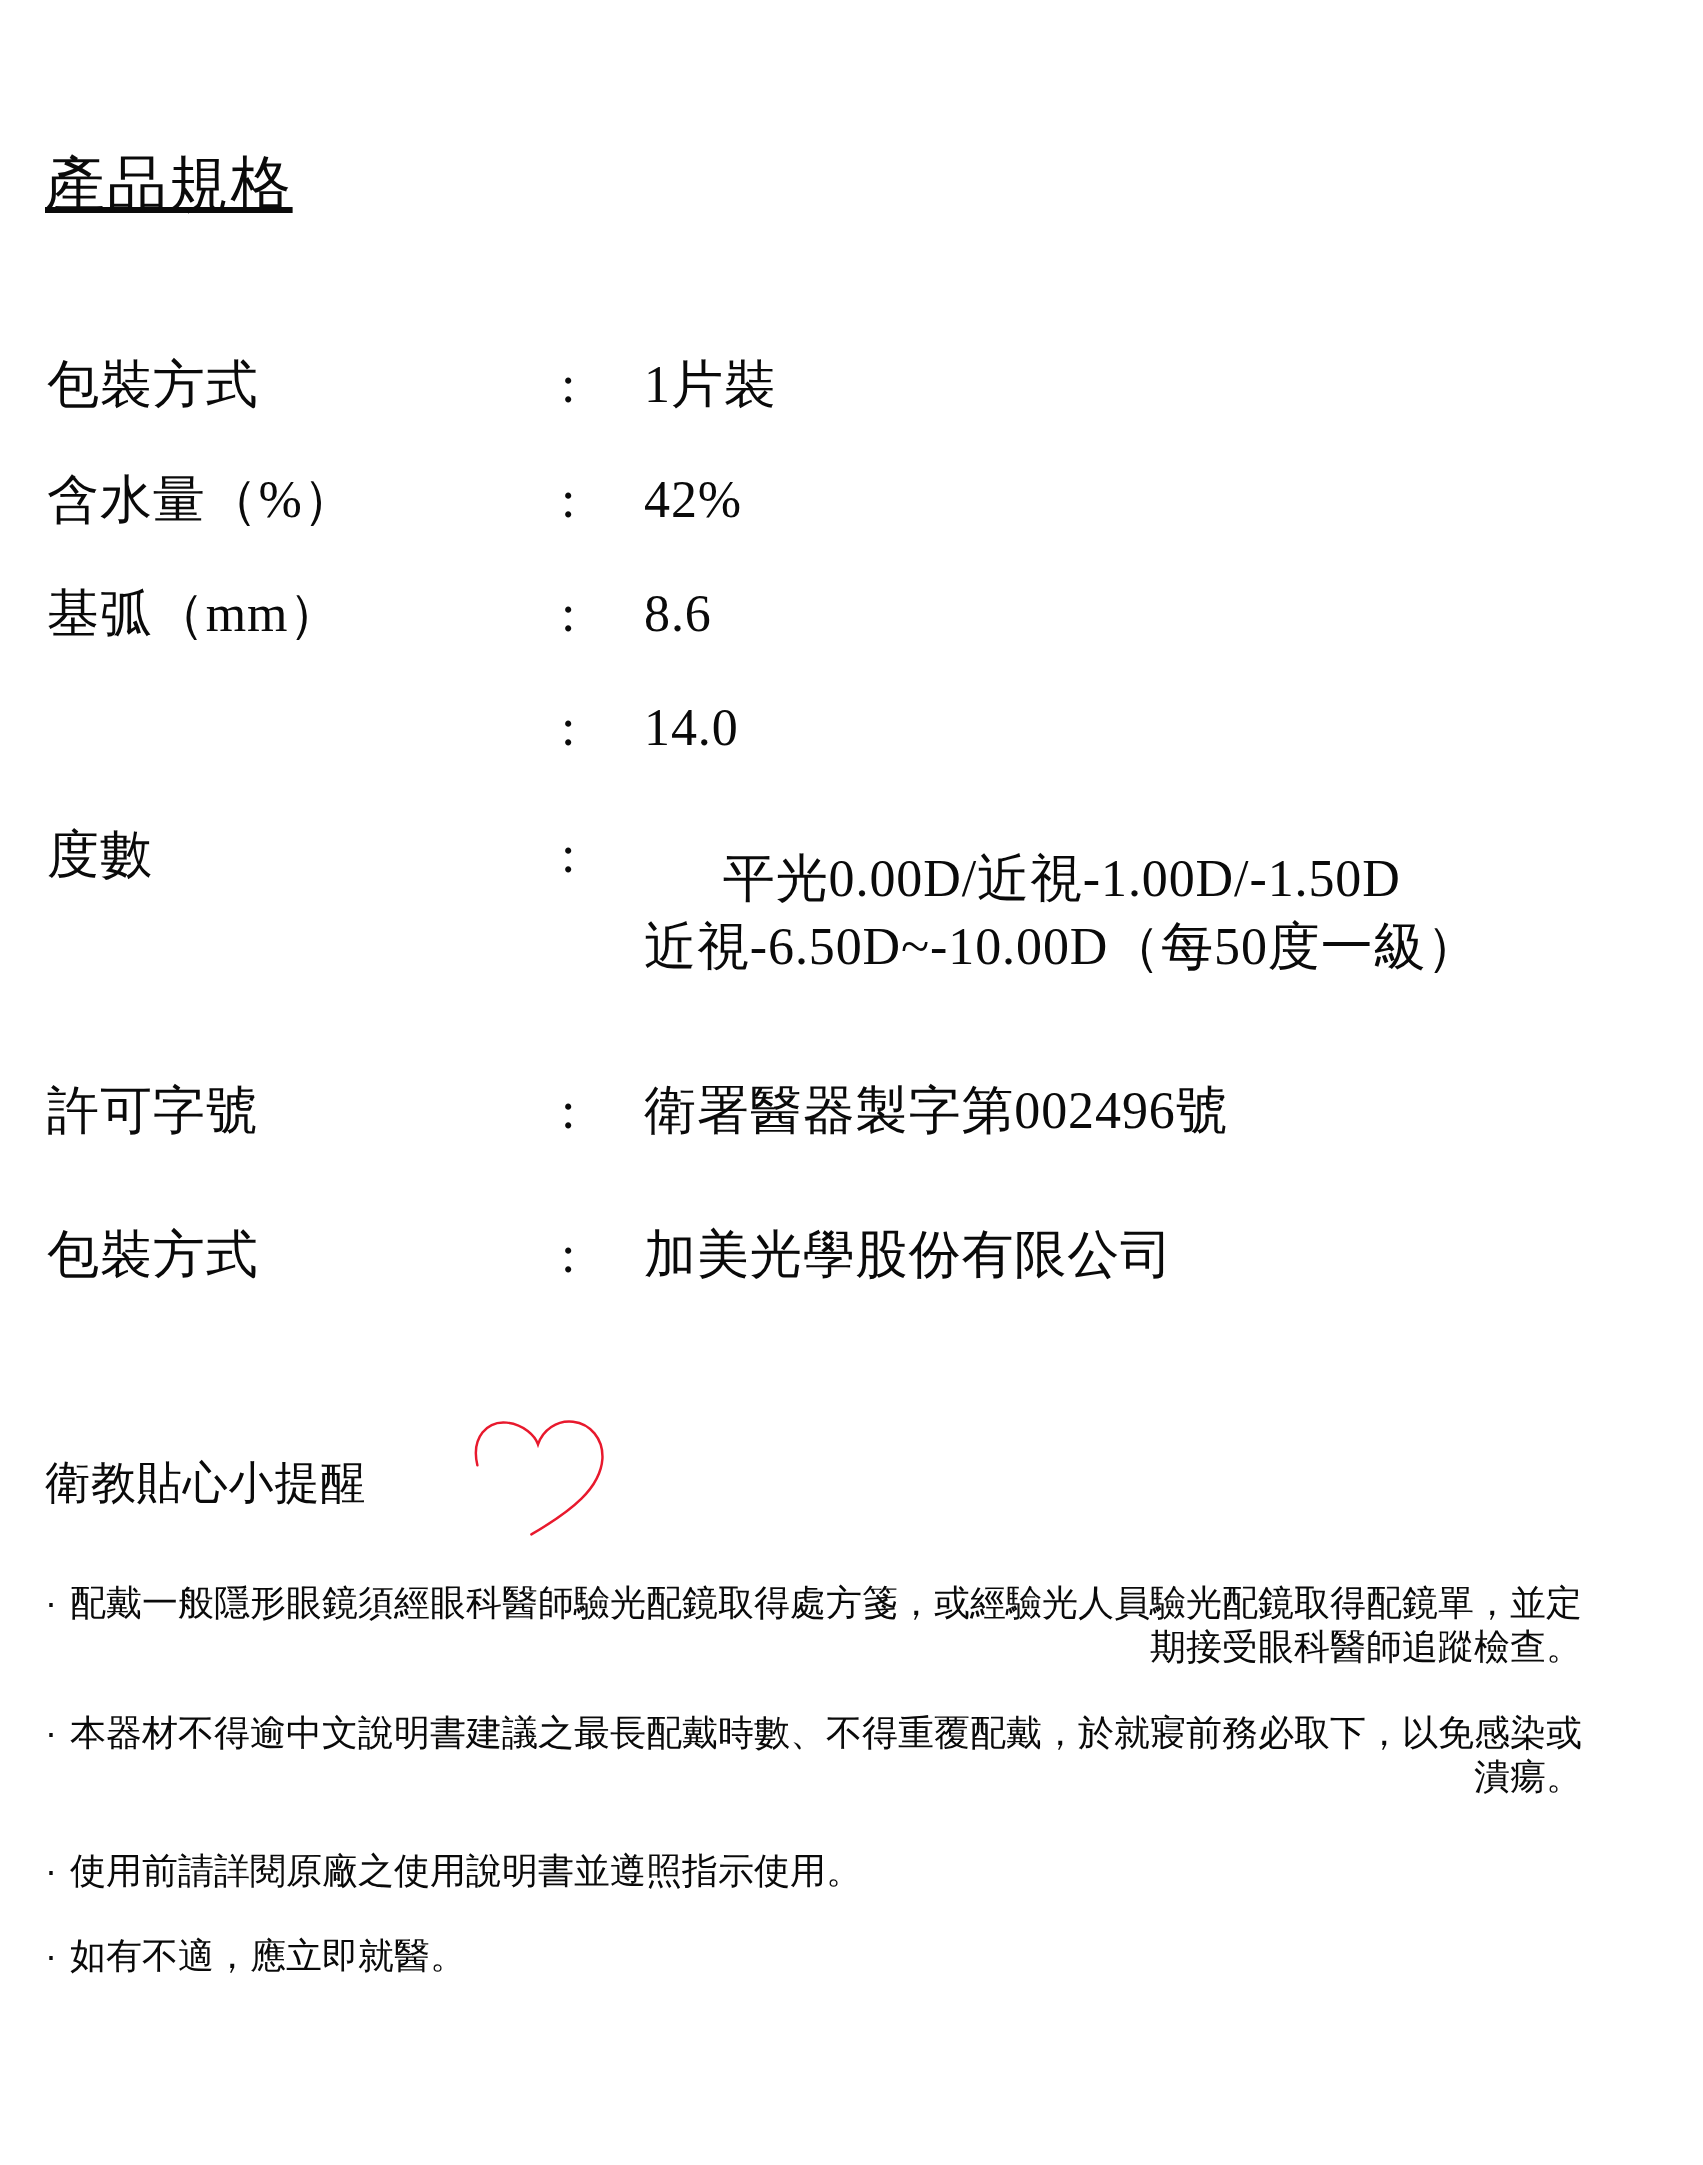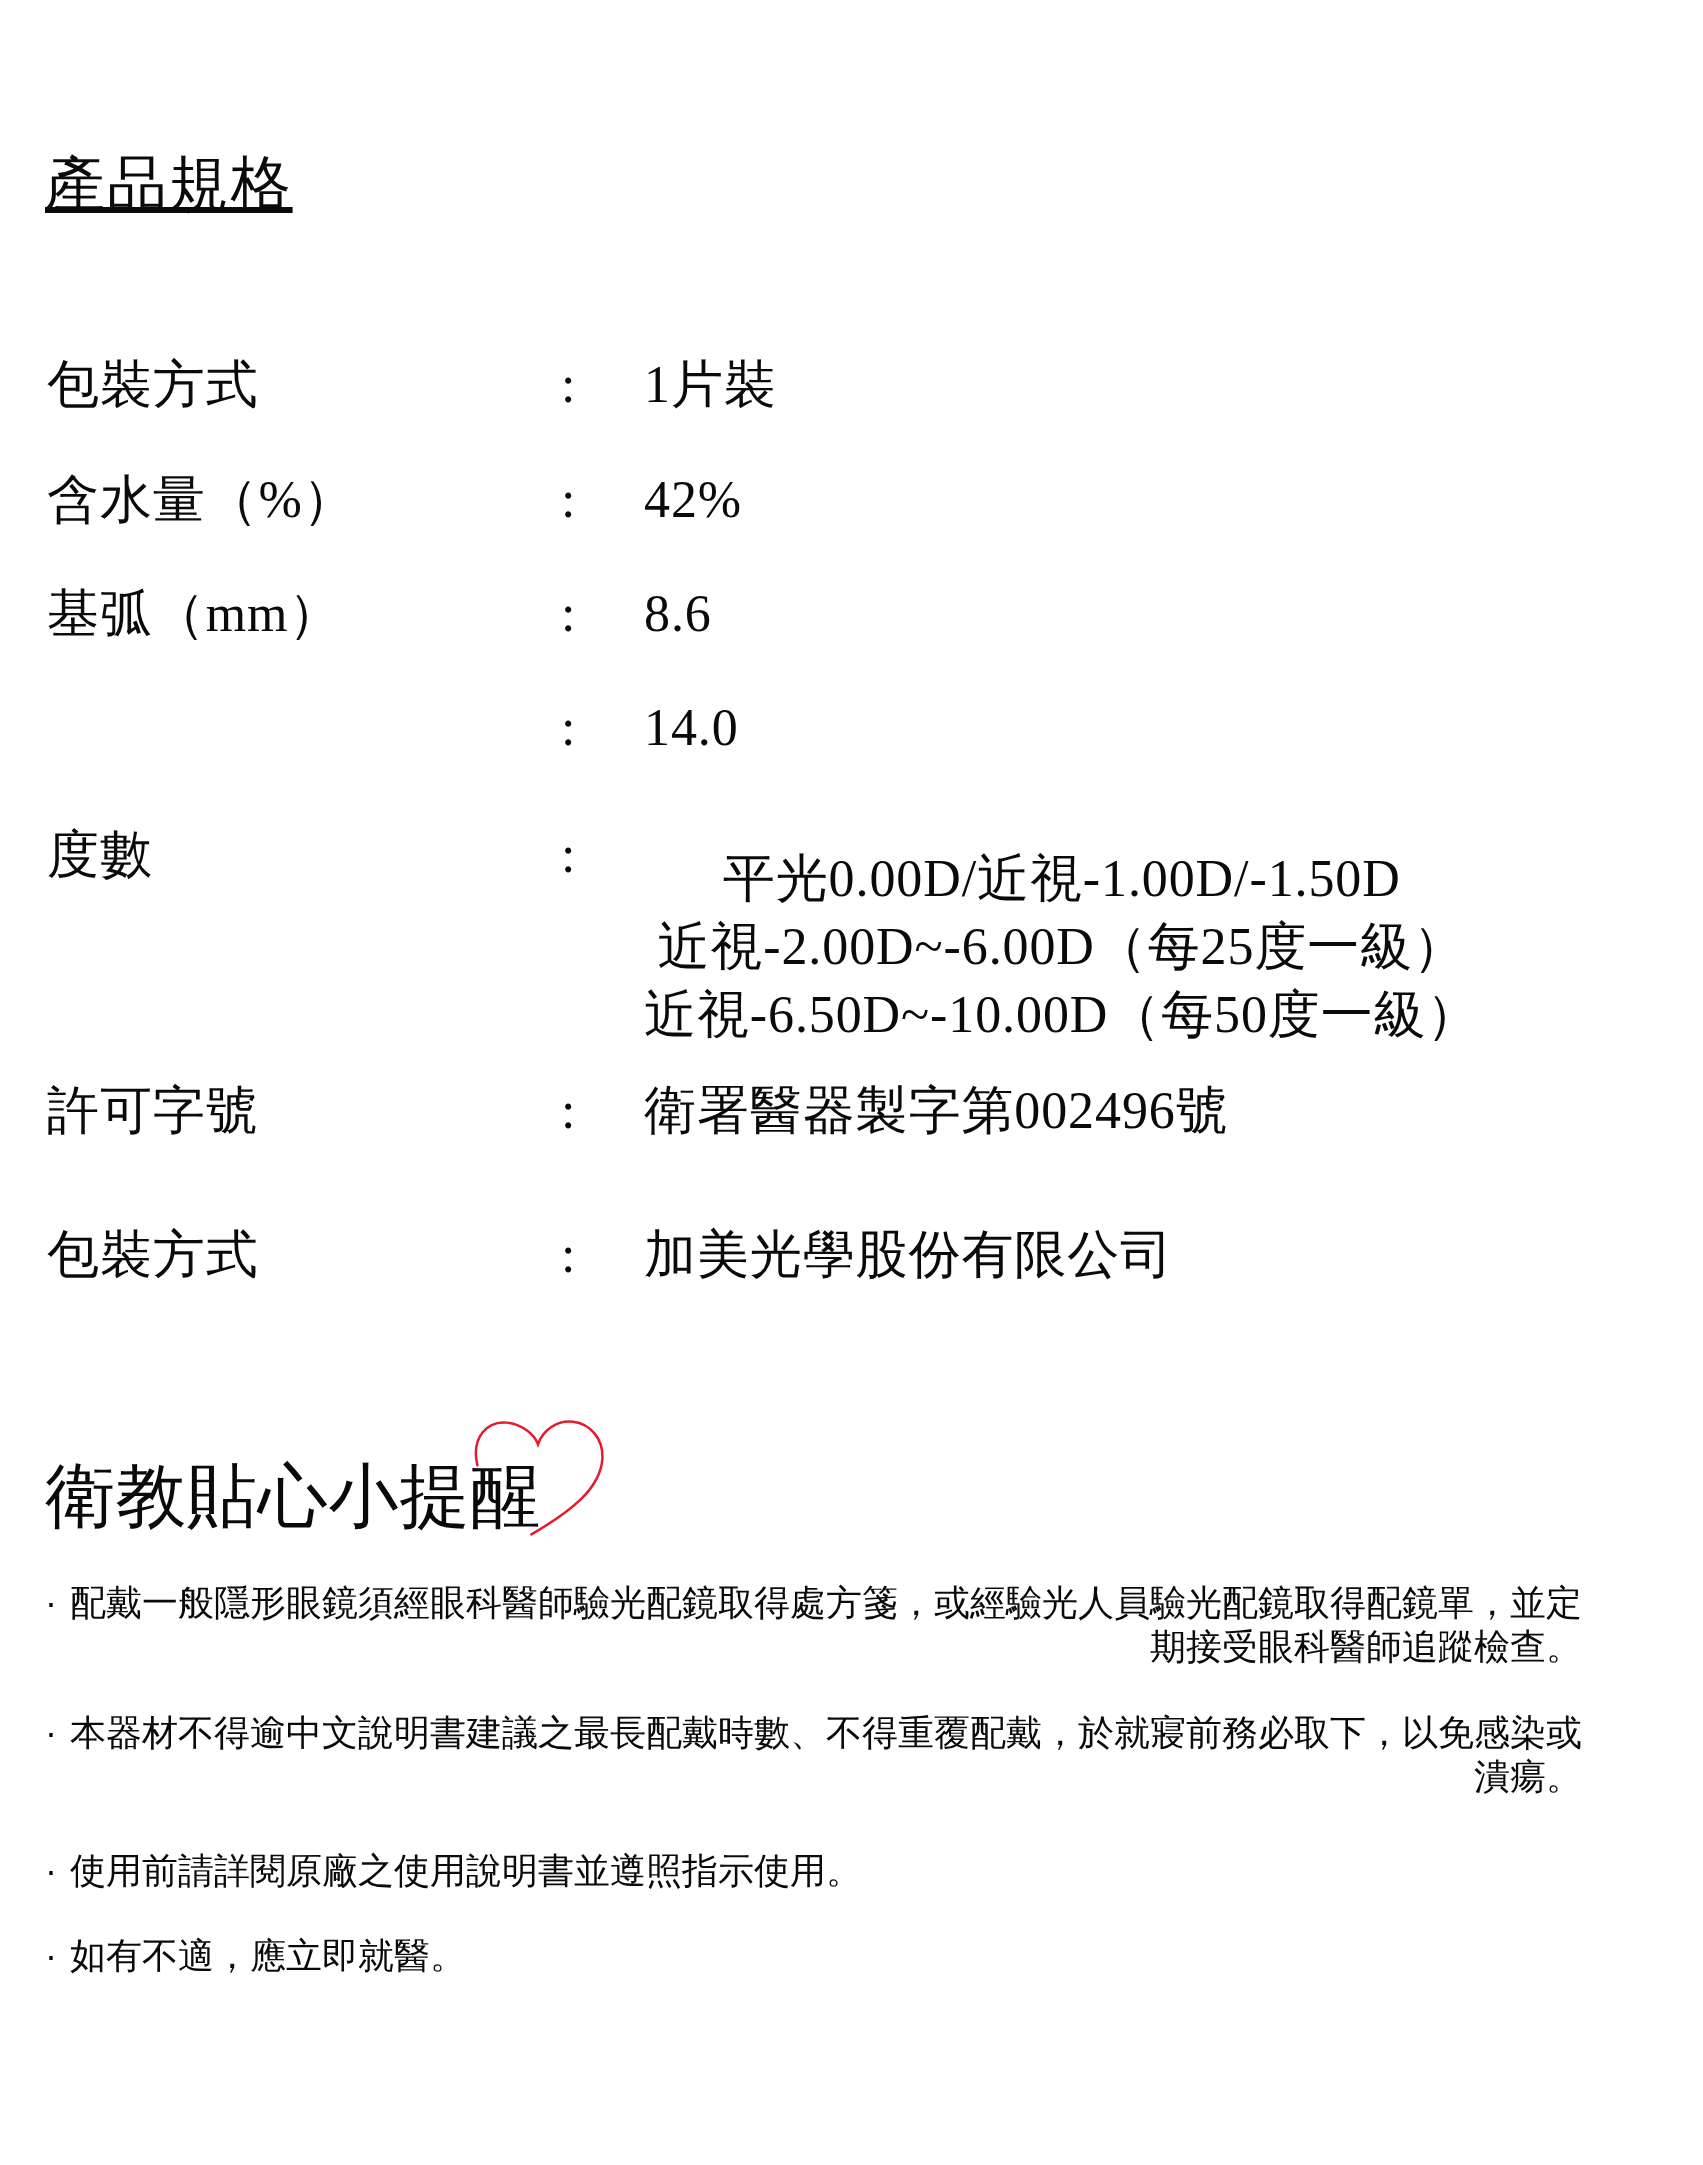--- a/index.html
+++ b/index.html
@@ -35,21 +35,21 @@
     font-size:52px;line-height:57px;letter-spacing:0.9px;white-space:nowrap;
   }
   .spec-row.power{height:208px;text-align:center;}
   .spec-row.power .lbl,
   .spec-row.power .colon{line-height:68px;}
   .spec-row.power .val{line-height:68px;margin-top:24px;}
   .spec-row.power .val div{white-space:nowrap;}
   
   .reminder-heading{
     left:45px;top:1458px;
-    font-size:70px;line-height:1.1;letter-spacing:0.9px;white-space:nowrap;
+    font-size:45px;line-height:1.1;letter-spacing:0.9px;white-space:nowrap;
   }
   .heart{left:466px;top:1414px;width:144px;height:129px;}
   
   .note{left:0;width:1703px;}
   .note .dot{
     position:absolute;left:45px;top:0;
     font-size:36px;line-height:44px;
   }
   .note .ntext{
     position:absolute;left:70px;top:0;
@@ -83,21 +83,20 @@
 <div class="abs spec-row" style="top:699px">
   <span class="colon">:</span>
   <span class="val">14.0</span>
 </div>
 
 <div class="abs spec-row power" style="top:821px">
   <span class="lbl">度數</span>
   <span class="colon">:</span>
   <div class="val">
     <div>平光0.00D/近視-1.00D/-1.50D</div>
-    <div>近視-2.00D~-6.00D（每25度一級）</div>
     <div>近視-6.50D~-10.00D（每50度一級）</div>
   </div>
 </div>
 
 <div class="abs spec-row" style="top:1082px">
   <span class="lbl">許可字號</span>
   <span class="colon">:</span>
   <span class="val">衛署醫器製字第002496號</span>
 </div>
 

